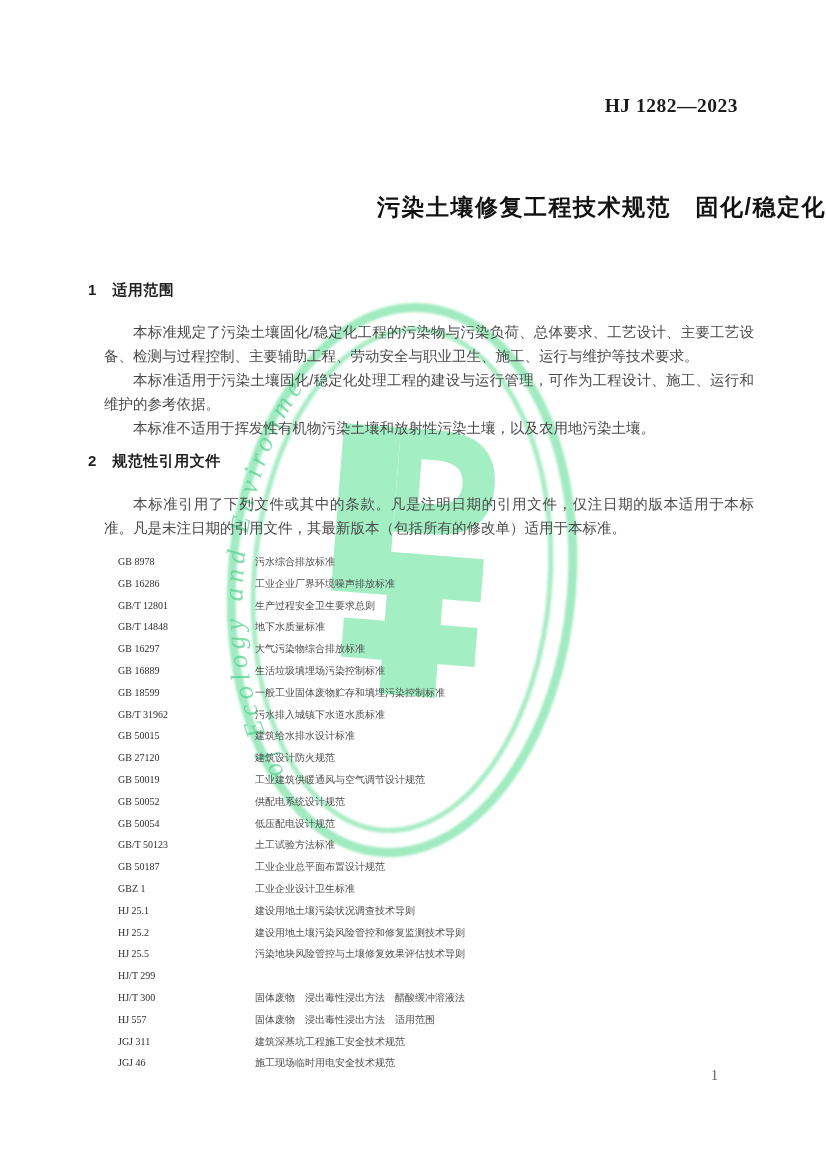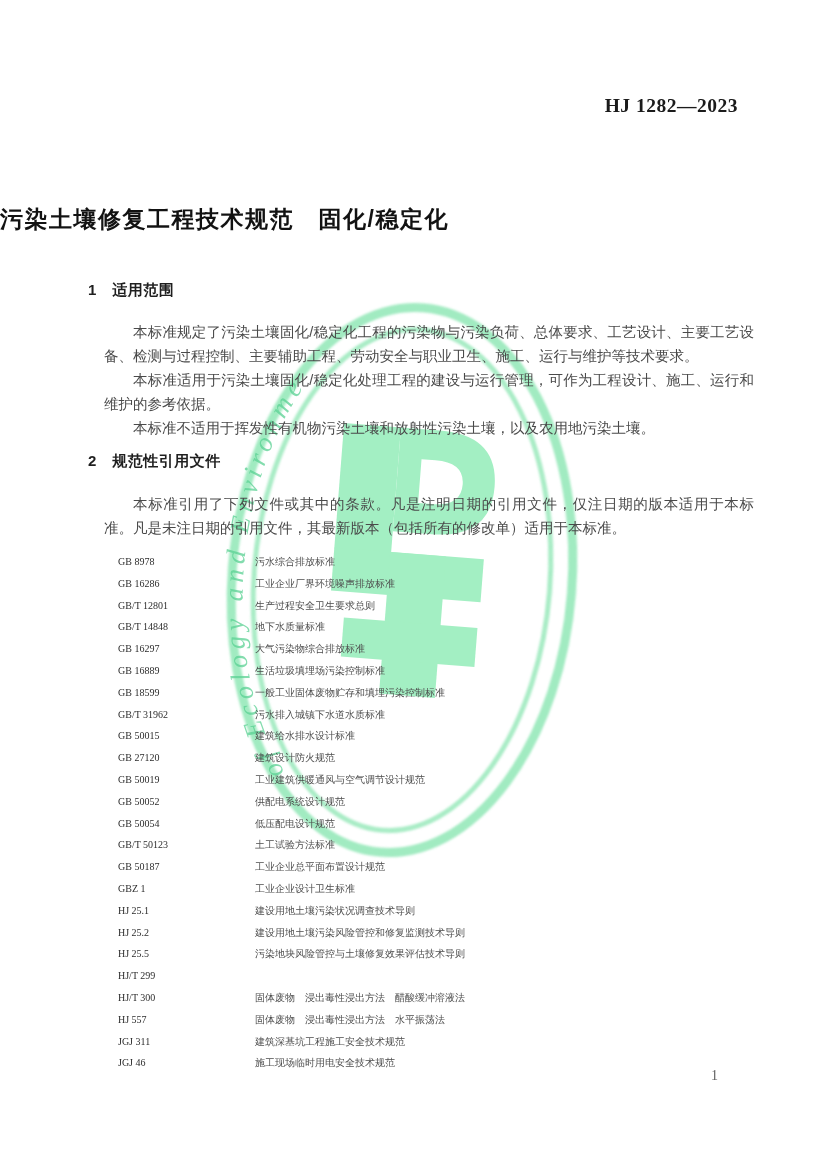--- a/index.html
+++ b/index.html
@@ -6,22 +6,22 @@
   body{
     width:826px;height:1169px;background:#ffffff;position:relative;
     font-family:"Liberation Sans",sans-serif;color:#3f3f3f;overflow:hidden;
   }
   .abs{position:absolute;}
   .doc-code{
     top:95px;right:88px;font-family:"Liberation Serif",serif;
     font-weight:700;font-size:19.5px;color:#1b1b1b;letter-spacing:.5px;
   }
   .doc-title{
-    top:192px;left:0;width:826px;text-align:left;
-    font-size:23px;font-weight:700;color:#121212;letter-spacing:1.5px;margin-top:12px;
+    top:192px;left:0;width:826px;text-align:right;
+    font-size:23px;font-weight:700;color:#121212;letter-spacing:1.5px;
   }
   .content{left:88px;width:650px;}
   .sec-h{font-size:15px;font-weight:700;color:#1f1f1f;letter-spacing:.5px;}
   #sec1-h{top:281px;}
   .para{font-size:14.5px;line-height:24px;color:#4a4a4a;text-align:justify;margin-left:16px;}
   .para p{margin:0;text-indent:2em;}
   #sec1-p{top:320px;}
   #sec2-h{top:452px;}
   #sec2-p{top:492px;}
   #refs{top:551px;font-size:10px;}
@@ -156,21 +156,21 @@
     </div>
     <div class="ref-row">
       <span class="ref-code">HJ/T 299</span>
     </div>
     <div class="ref-row">
       <span class="ref-code">HJ/T 300</span>
       <span class="ref-title">固体废物　浸出毒性浸出方法　醋酸缓冲溶液法</span>
     </div>
     <div class="ref-row">
       <span class="ref-code">HJ 557</span>
-      <span class="ref-title">固体废物　浸出毒性浸出方法　水平振荡法</span>
+      <span class="ref-title">固体废物　浸出毒性浸出方法　适用范围</span>
     </div>
     <div class="ref-row">
       <span class="ref-code">JGJ 311</span>
       <span class="ref-title">建筑深基坑工程施工安全技术规范</span>
     </div>
     <div class="ref-row">
       <span class="ref-code">JGJ 46</span>
       <span class="ref-title">施工现场临时用电安全技术规范</span>
     </div>
   </div>

